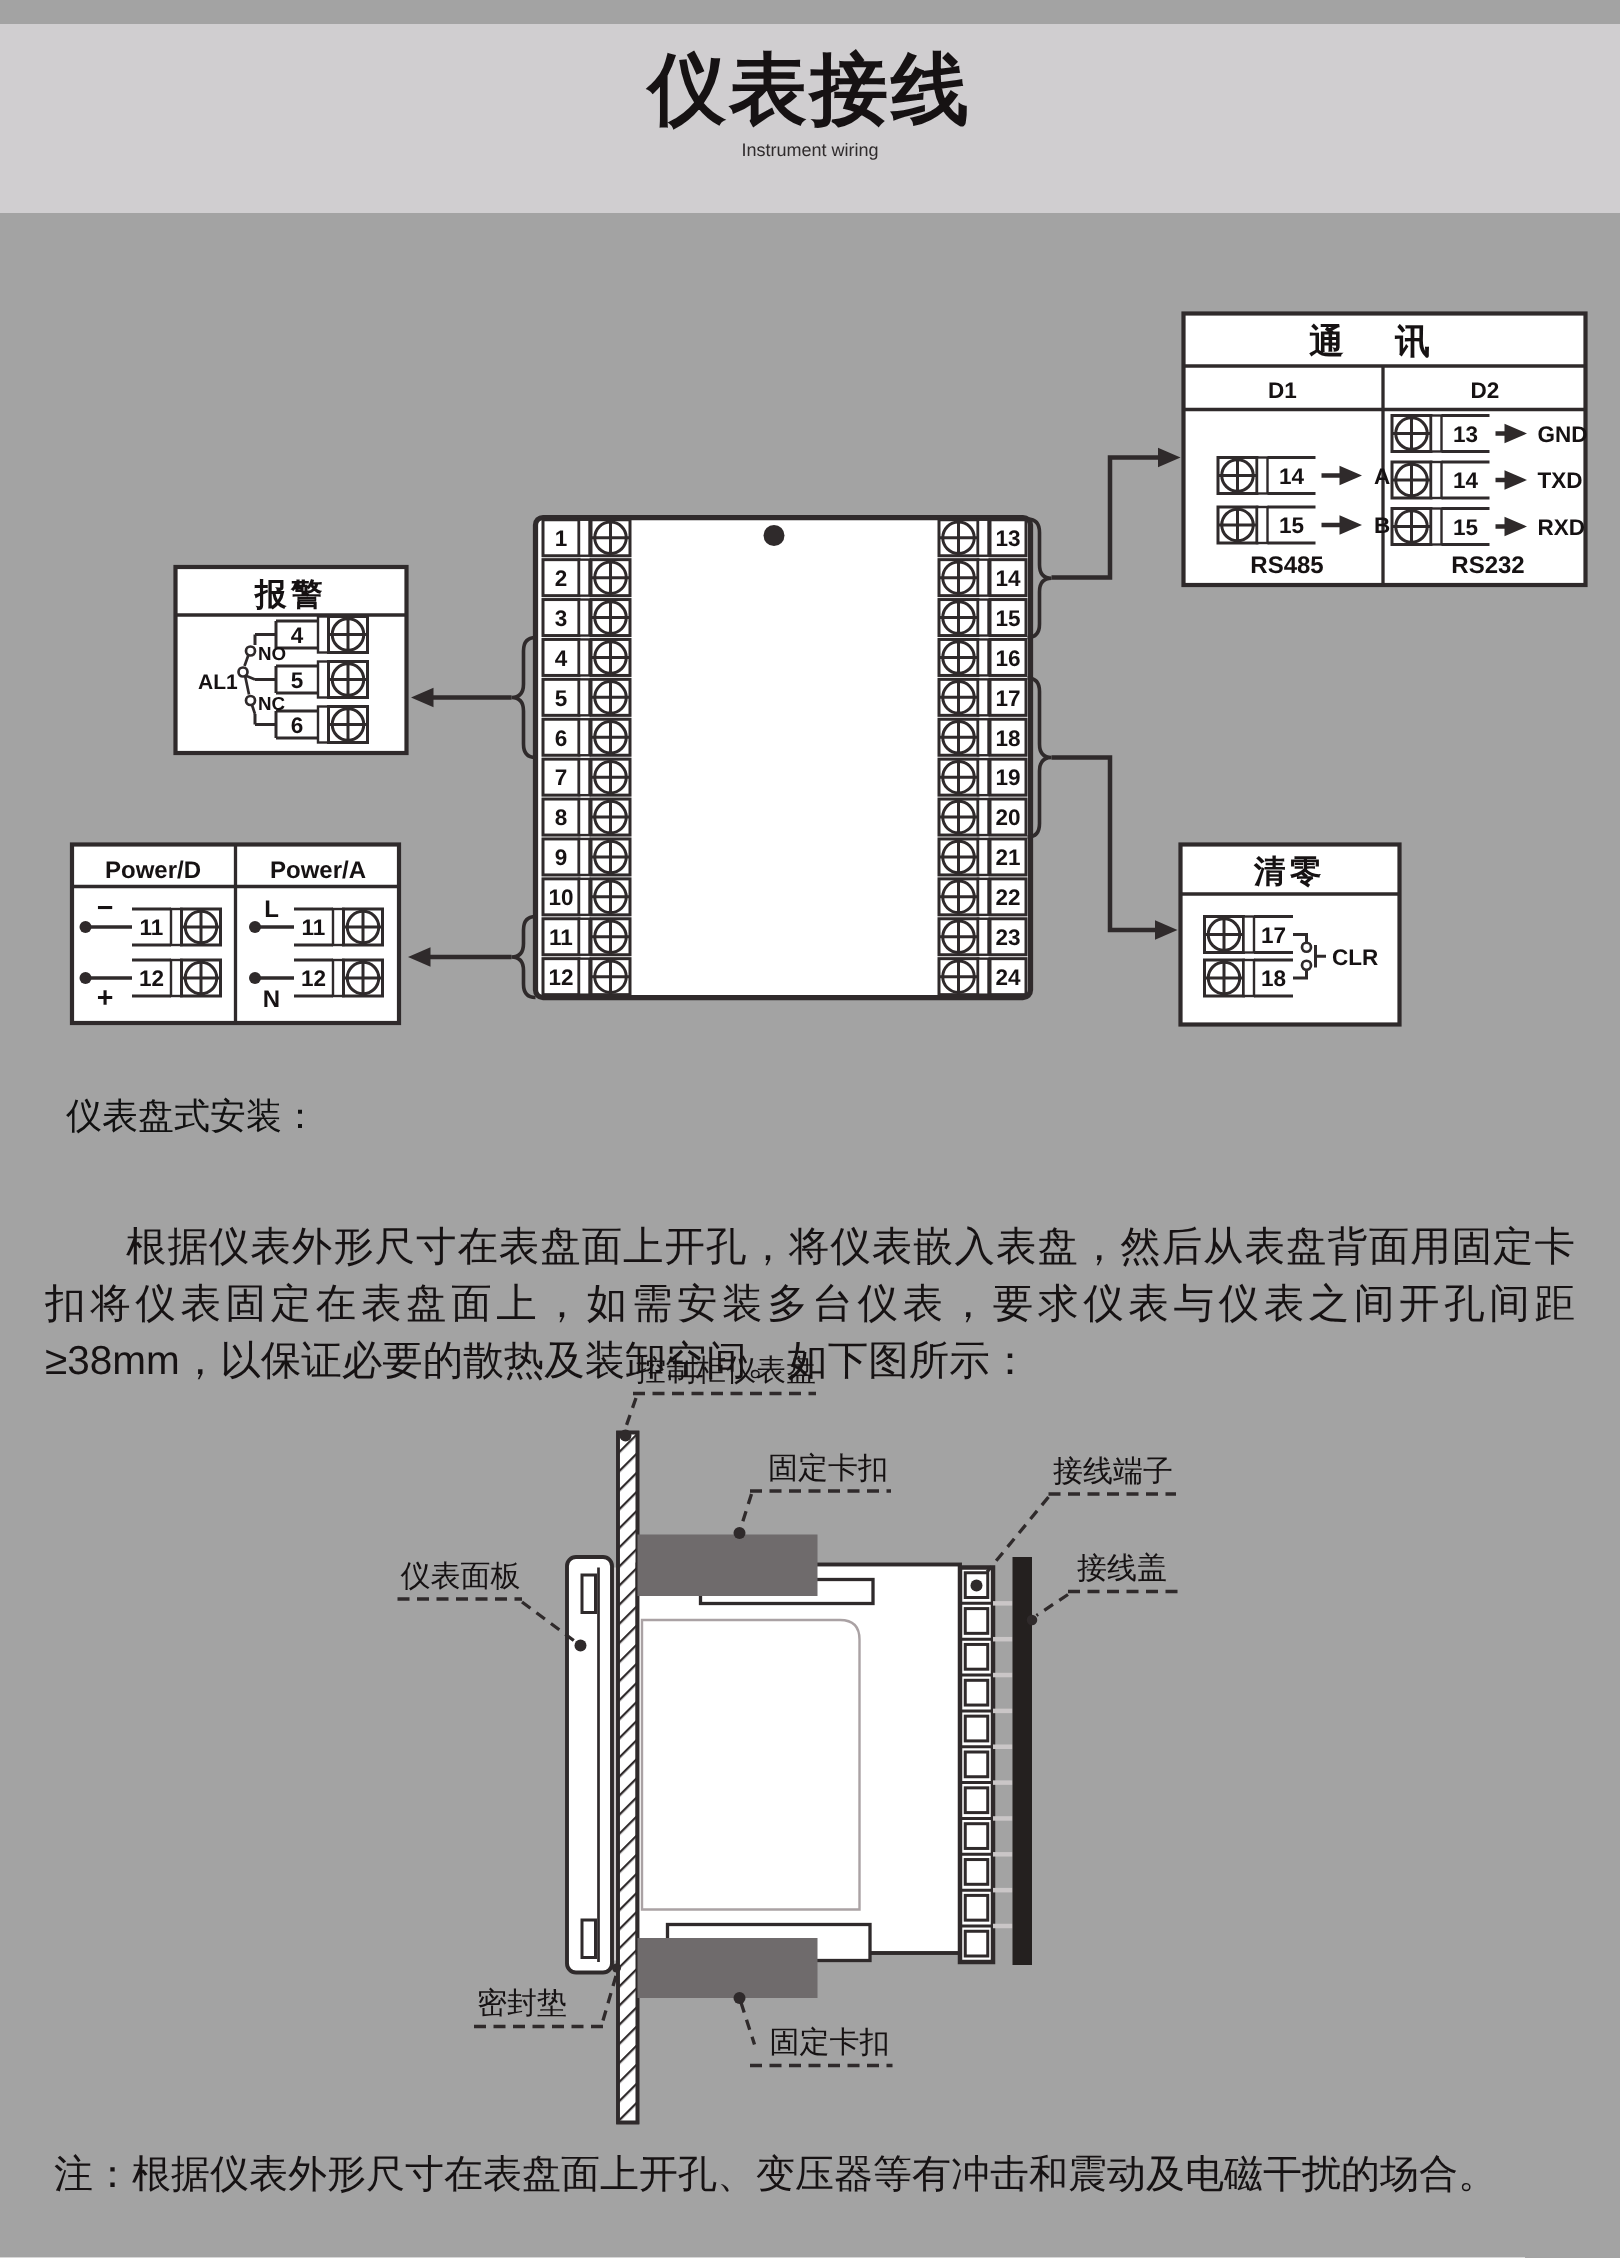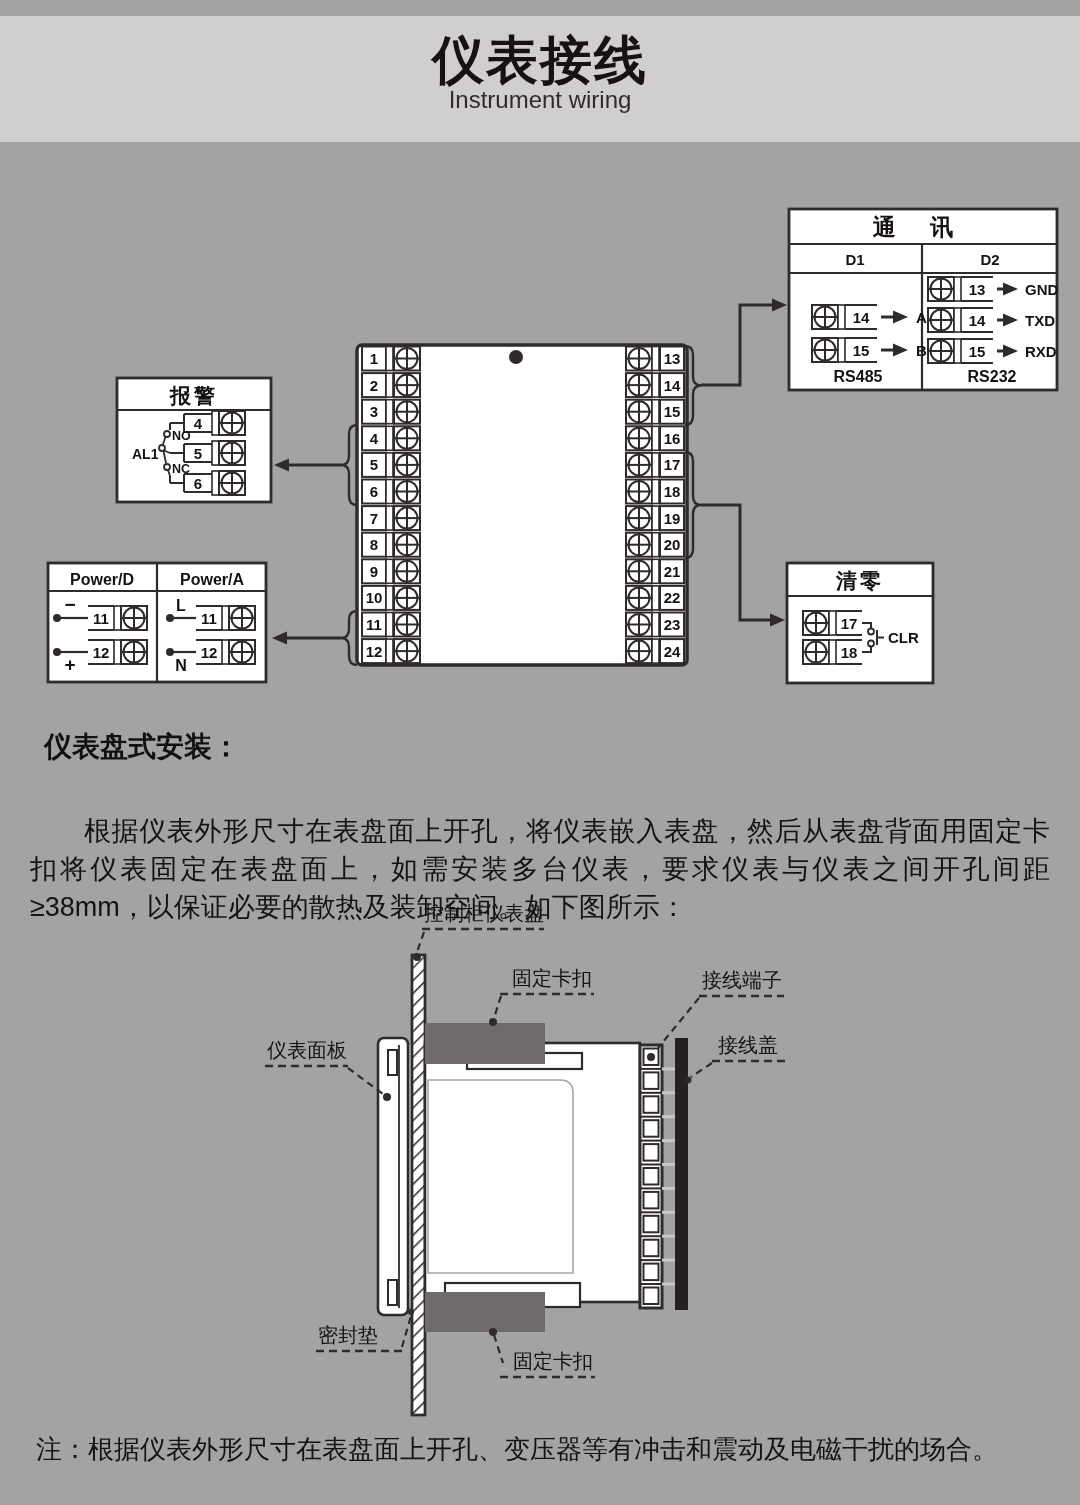--- a/index.html
+++ b/index.html
@@ -1,21 +1,21 @@
 <!DOCTYPE html>
 <html><head>
 <meta charset="utf-8">
 <style>
   html,body{margin:0;padding:0;background:#ffffff;}
   .page{position:relative;width:1080px;height:1505px;background:#a3a3a3;overflow:hidden;
         font-family:"Liberation Sans",sans-serif;color:#111;}
   .band{position:absolute;left:0;top:16px;width:1080px;height:126px;background:#d0ced0;text-align:center;}
   .band h1{margin:0;padding-top:16px;font-size:52px;line-height:56px;font-weight:700;color:#161213;letter-spacing:2px;}
-  .band .sub{margin0:0;margin:0;font-size:24px;line-height:24px;color:#2f2b2c;}
-  .heading{position:absolute;left:44px;top:728px;font-size:28px;font-weight:700;color:#111;}
+  .band .sub{margin0:0;margin:0;font-size:12px;line-height:24px;color:#2f2b2c;}
+  .heading{position:absolute;left:44px;top:728px;font-size:24px;font-weight:400;color:#111;}
   .para{position:absolute;left:30px;top:812px;width:1020px;font-size:27px;line-height:38px;
         text-indent:54px;color:#161213;text-align:justify;}
   .note{position:absolute;left:36px;top:1432px;width:1030px;font-size:26px;color:#161213;}
   svg{position:absolute;}
   #wiring-svg{left:0;top:190px;}
   #install-svg{left:250px;top:888px;}
   svg text{font-family:"Liberation Sans",sans-serif;}
 </style>
 </head>
 <body>

